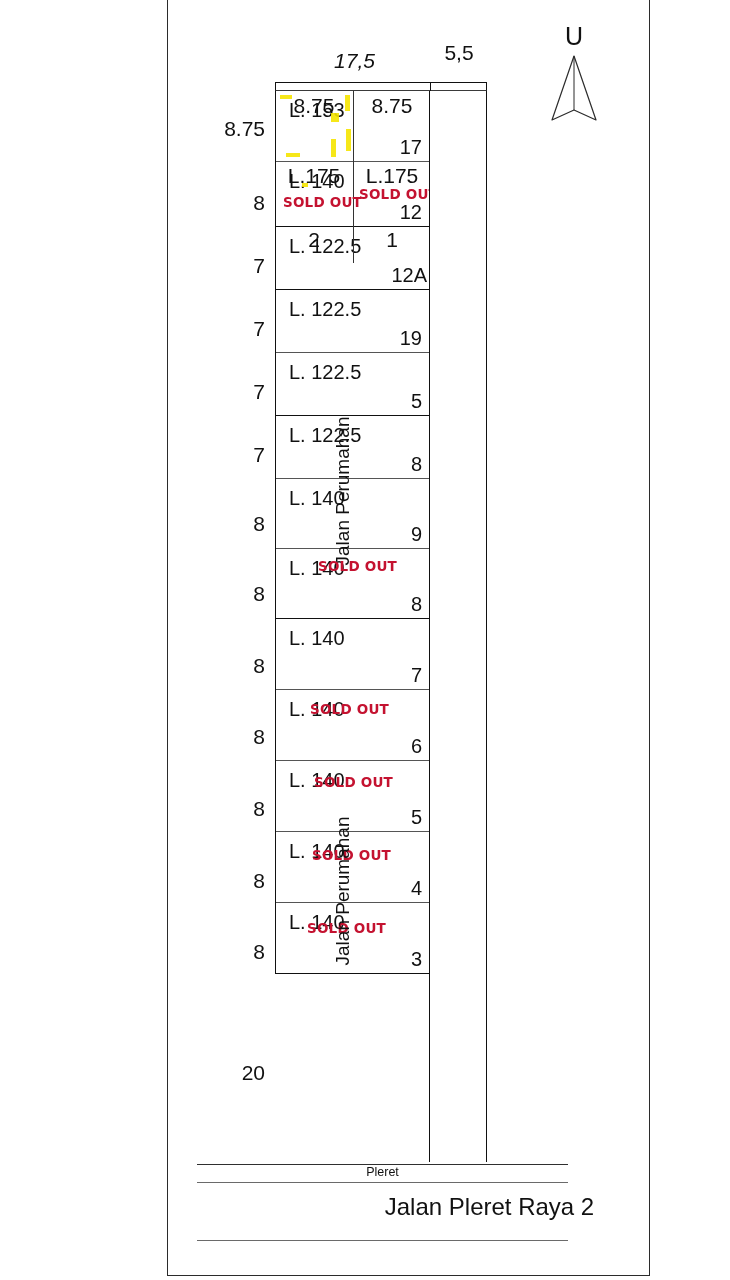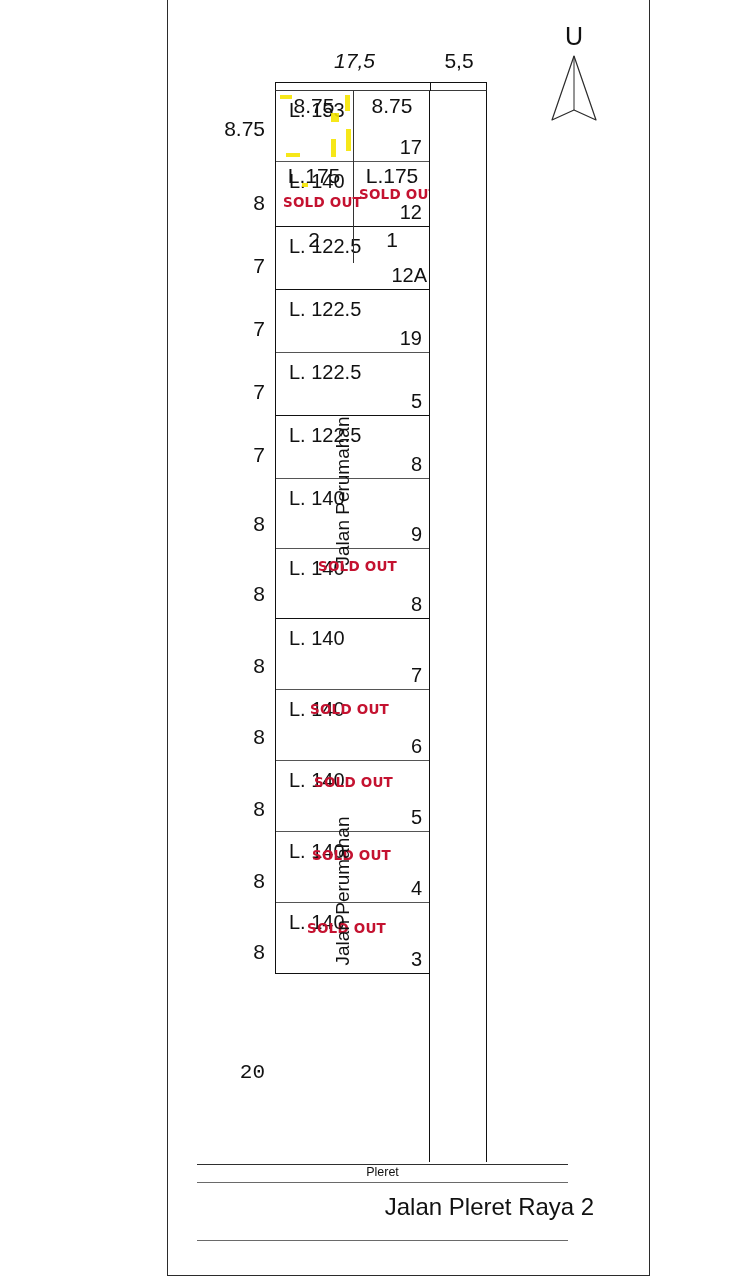--- a/index.html
+++ b/index.html
@@ -264,36 +264,36 @@
   <div class="u-letter">U</div>
   <div class="needle">
     <svg width="52" height="70" viewBox="0 0 52 70">
       <polygon points="26,2 48,66 26,56 4,66" fill="#ffffff" stroke="#2b2b2b" stroke-width="1.2" stroke-linejoin="round"></polygon>
       <line x1="26" y1="2" x2="26" y2="56" stroke="#2b2b2b" stroke-width="1"></line>
     </svg>
   </div>
 </div>
 
 <div class="topdim" style="left:277px; top:50px; width:155px;font-style:italic;">17,5</div>
-<div class="topdim" style="left:430px; top:50px; width:58px;">5,5</div>
+<div class="topdim" style="left:430px; top:42px; width:58px;">5,5</div>
 
 <div class="leftdim" style="left:195px; top:118px;  width:70px;">8.75</div>
 <div class="leftdim" style="left:195px; top:192px;  width:70px;">8</div>
 <div class="leftdim" style="left:195px; top:255px;  width:70px;">7</div>
 <div class="leftdim" style="left:195px; top:318px;  width:70px;">7</div>
 <div class="leftdim" style="left:195px; top:381px;  width:70px;">7</div>
 <div class="leftdim" style="left:195px; top:444px;  width:70px;">7</div>
 <div class="leftdim" style="left:195px; top:513px;  width:70px;">8</div>
 <div class="leftdim" style="left:195px; top:583px;  width:70px;">8</div>
 <div class="leftdim" style="left:195px; top:655px;  width:70px;">8</div>
 <div class="leftdim" style="left:195px; top:726px;  width:70px;">8</div>
 <div class="leftdim" style="left:195px; top:798px;  width:70px;">8</div>
 <div class="leftdim" style="left:195px; top:870px;  width:70px;">8</div>
 <div class="leftdim" style="left:195px; top:941px;  width:70px;">8</div>
-<div class="leftdim" style="left:195px; top:1062px; width:70px;font-family:Liberation Mono, monospace;">20</div>
+<div class="leftdim" style="left:195px; top:1062px; width:70px;">20</div>
 
 <div id="site">
 
   <div class="top-strip">
     <div class="strip-split"></div>
   </div>
 
   <div id="plot-col">
 
     <div class="plot-row thin" style="height:71px">

